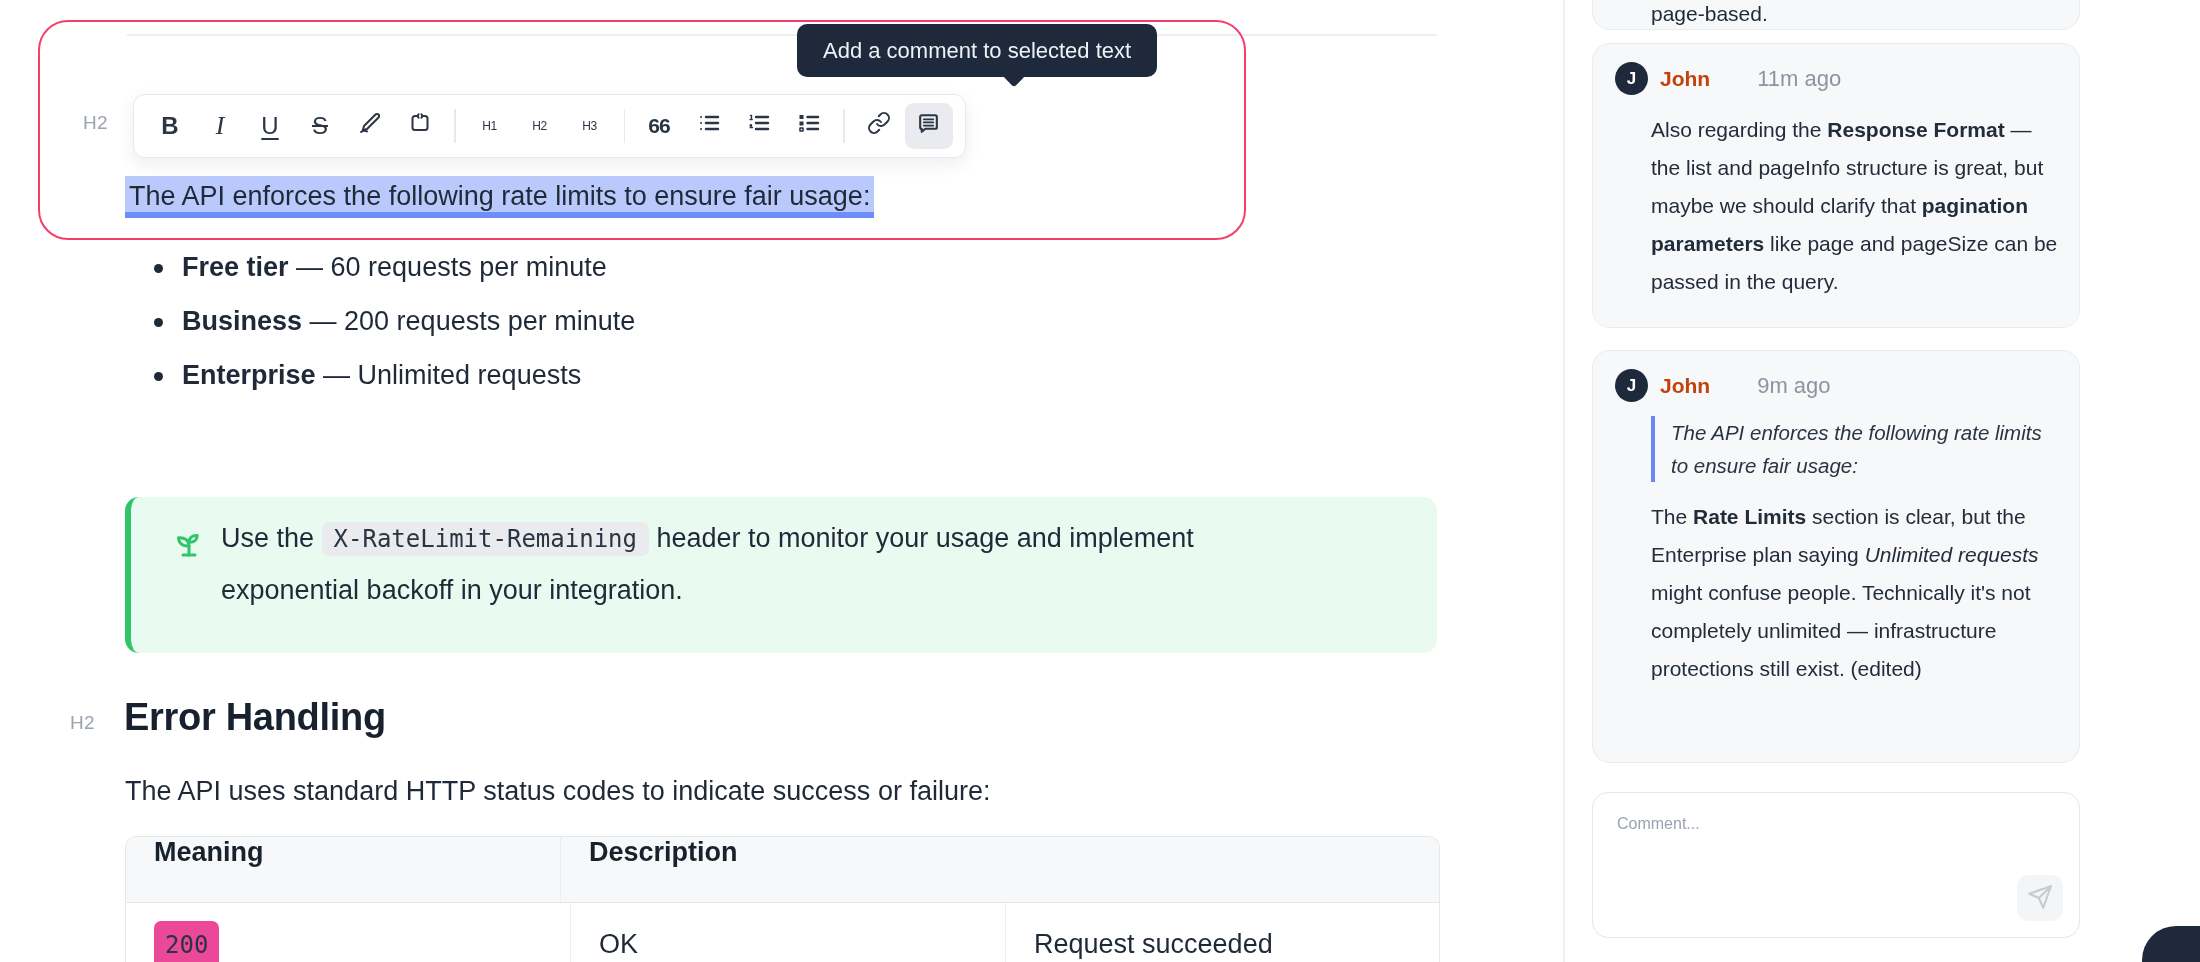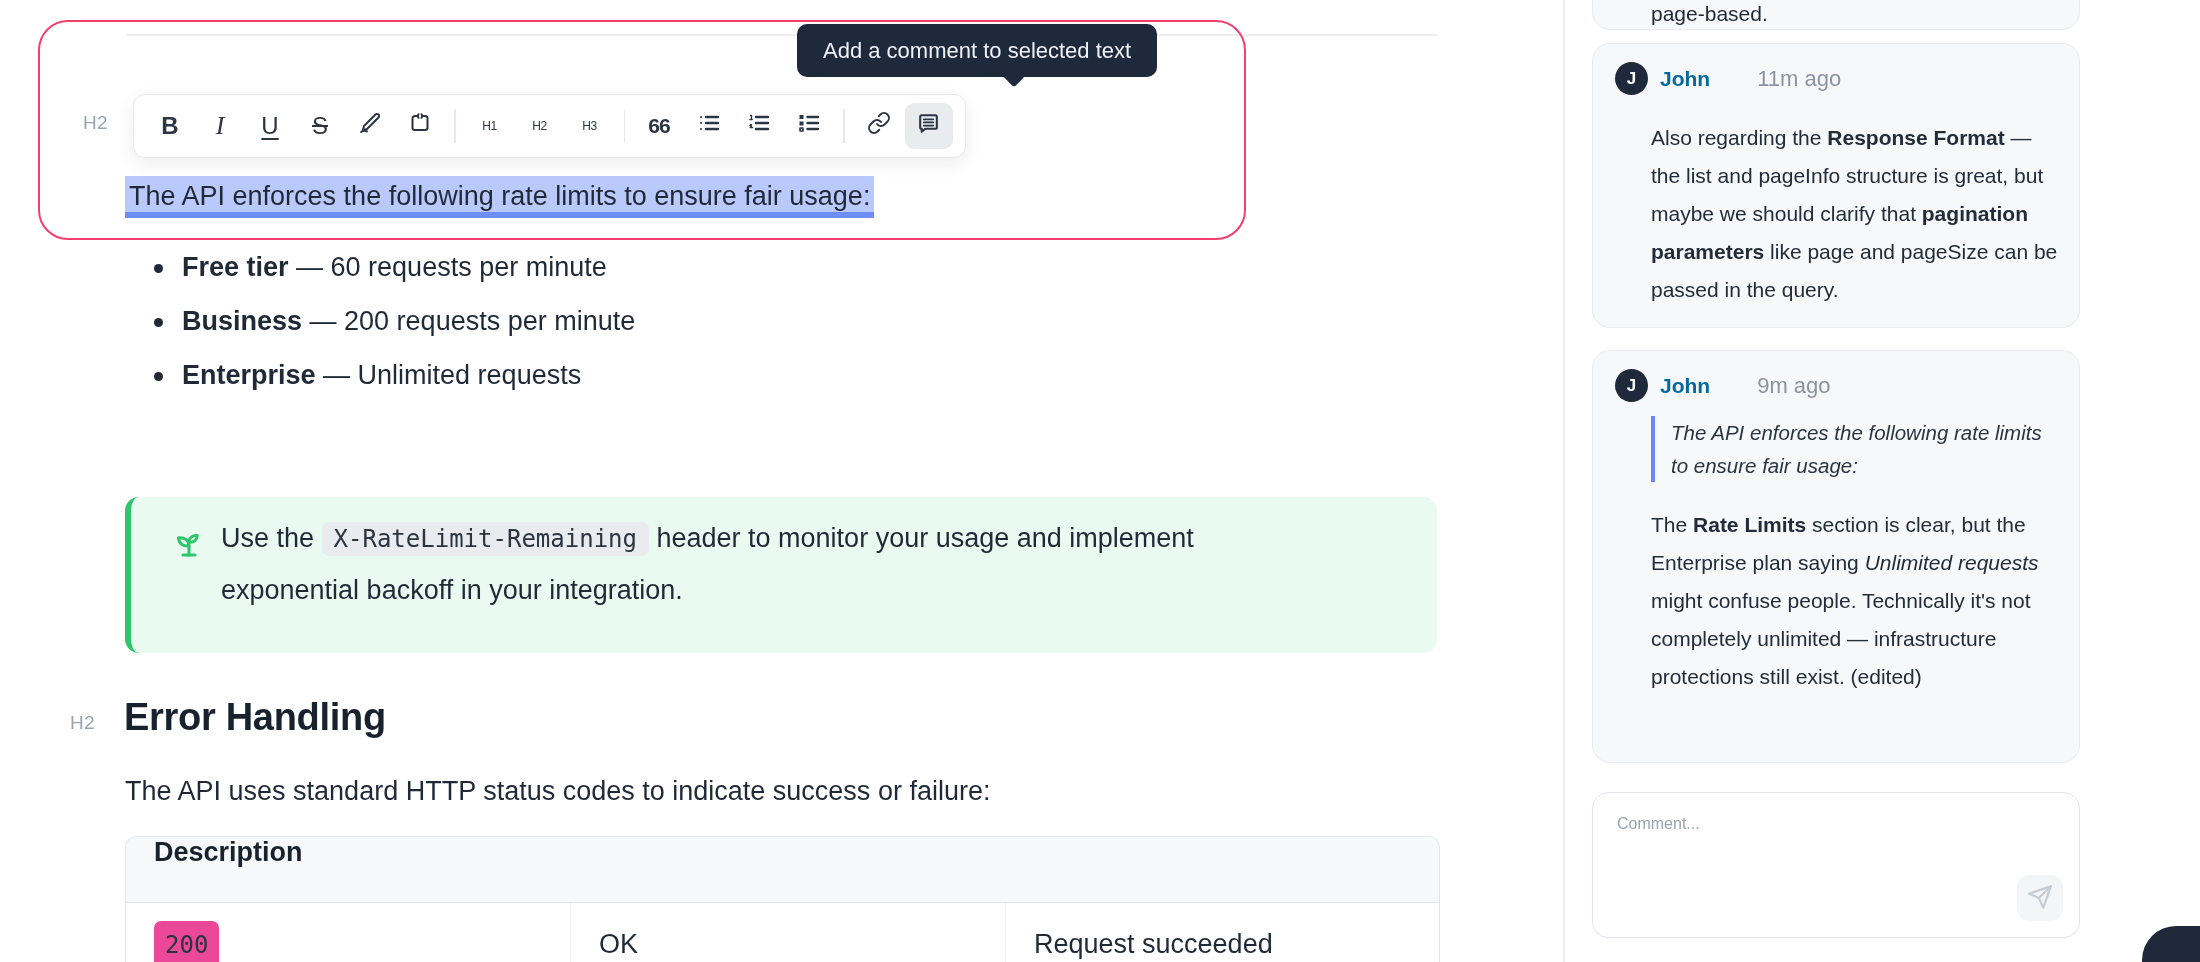--- a/index.html
+++ b/index.html
@@ -83,23 +83,23 @@
 
   .comment-card{position:absolute;left:1592px;width:488px;background:var(--card-bg);
     border:1.5px solid var(--card-border);border-radius:18px;padding:18px 22px;}
   .card-clipped{top:-86px;height:116px;overflow:hidden;}
   .card-clipped .frag{margin-top:68px;margin-left:36px;font-size:21px;line-height:26px;color:var(--ink);}
   .card-1{top:43px;height:285px;}
   .card-2{top:350px;height:413px;}
   .c-header{display:flex;align-items:center;gap:12px;}
   .avatar{width:33px;height:33px;border-radius:50%;background:var(--tooltip-bg);color:#fff;display:flex;align-items:center;justify-content:center;
     font-size:17px;font-weight:700;flex:none;}
-  .c-name{font-size:21px;font-weight:700;color:#0369a1;}
+  .c-name{font-size:21px;font-weight:700;color:#c2410c;}
   .c-time{font-size:22px;color:var(--gray-text);margin-left:35px;}
-  .c-body{margin:24px 0 0 36px;font-size:21px;line-height:38px;color:#222c3a;width:412px;}
+  .c-body{margin:16px 0 0 36px;font-size:21px;line-height:38px;color:#222c3a;width:412px;}
   .c-quote{margin:14px 0 12px 36px;border-left:4.5px solid var(--quote-accent);padding-left:16px;font-style:italic;
     font-size:20.5px;line-height:33px;color:#2a3442;width:400px;}
 
   .composer{position:absolute;left:1592px;top:792px;width:488px;height:146px;background:#fff;
     border:1.5px solid #e3e6ea;border-radius:16px;}
   .composer textarea{position:absolute;inset:0;width:100%;height:100%;border:none;outline:none;resize:none;background:transparent;
     padding:22px 24px;font-family:"Liberation Sans",sans-serif;font-size:16px;color:var(--ink);}
   .composer textarea::placeholder{color:#9aa3af;}
   .send-btn{position:absolute;right:16px;bottom:16px;width:46px;height:46px;border:none;border-radius:12px;background:#f4f5f6;
     display:flex;align-items:center;justify-content:center;cursor:pointer;}
@@ -222,20 +222,21 @@
     <div class="callout-text"><span>Use the </span><code class="inline-code">X-RateLimit-Remaining</code><span> header to monitor your usage and implement exponential backoff in your integration.</span></div>
   </div>
 
   <div class="gutter-label gutter-2">H2</div>
   <h2 class="h2-heading">Error Handling</h2>
 
   <p class="body-paragraph">The API uses standard HTTP status codes to indicate success or failure:</p>
 
   <div class="status-table">
     <div class="thead">
+      <div class="th col-2">Meaning</div>
       <div class="th col-3">Description</div>
     </div>
     <div class="trow">
       <div class="td col-1"><span class="code-chip">200</span></div>
       <div class="td col-2">OK</div>
       <div class="td col-3">Request succeeded</div>
     </div>
   </div>
 
   <div class="panel-divider"></div>

